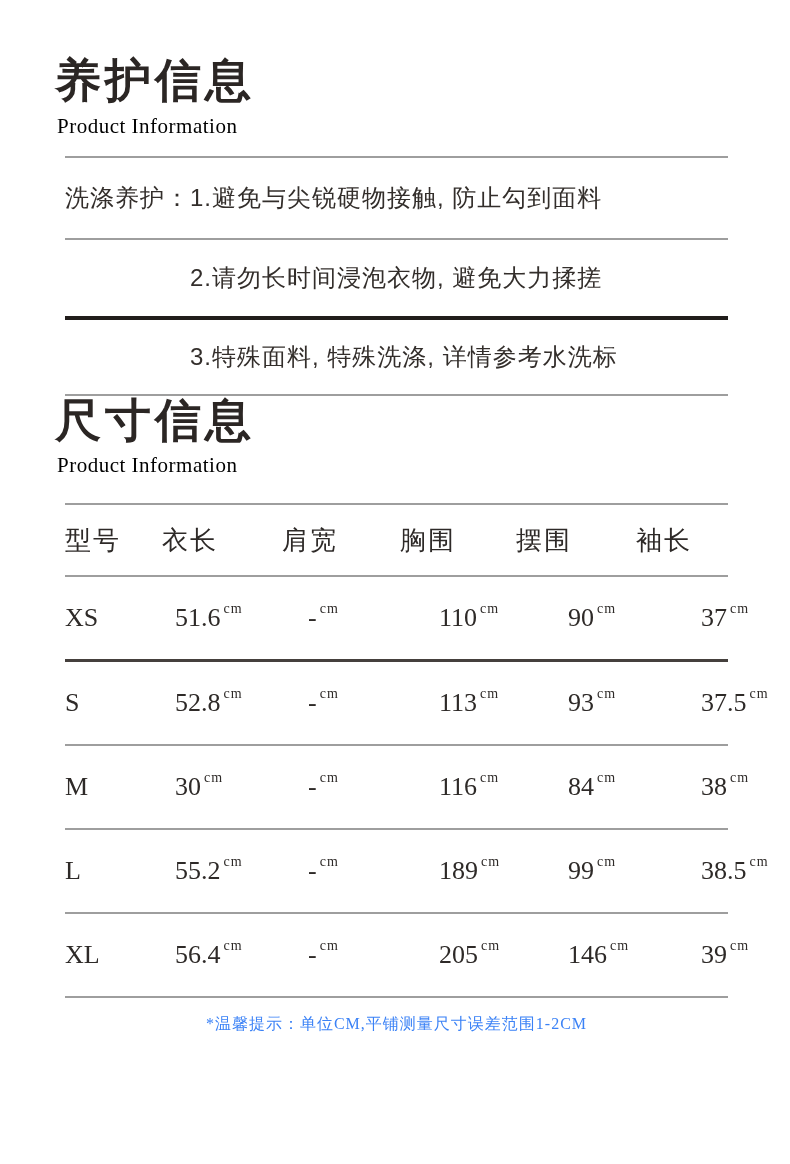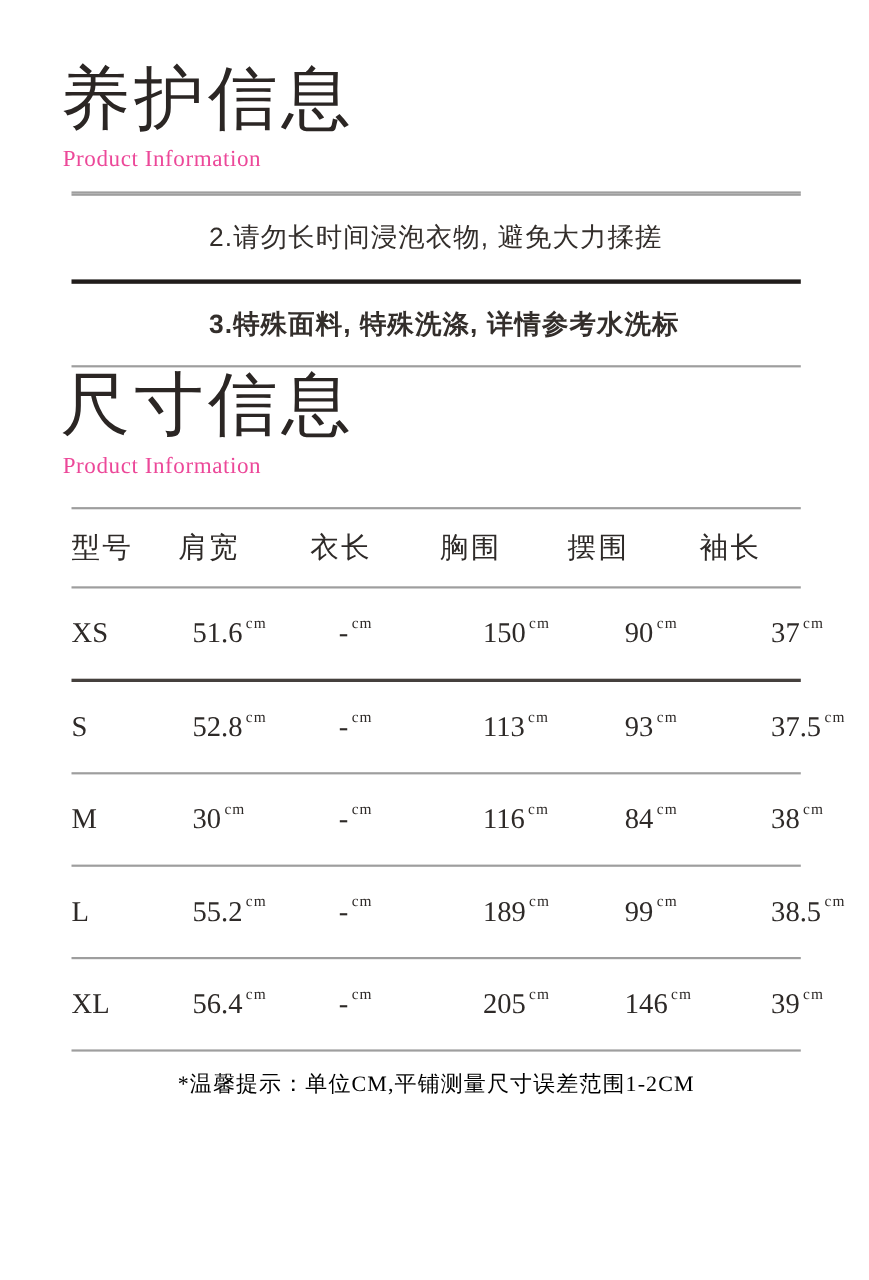--- a/index.html
+++ b/index.html
@@ -8,82 +8,86 @@
     background:#ffffff;
     font-family:"Liberation Serif", serif;
     color:#2e2a28;
     overflow:hidden;
   }
   .page { position:relative; width:790px; height:1164px; background:#fff; }
 
   
   .sec-title {
     margin:0 0 0 55px;
-    font-size:63px; font-weight:normal;
+    font-size:46px; font-weight:bold;
     letter-spacing:4px; line-height:1.1;
     color:#2b2624;
   }
   .sec-title.first { padding-top:56px; }
   .sec-title.second { }
   .sec-subtitle {
     margin:8px 0 0 57px;
     font-size:21px; letter-spacing:0.5px;
-    line-height:1.1; color:#ec4899;
+    line-height:1.1; color:#000000;
   }
 
   
   .inset { margin-left:65px; margin-right:62px; }   
   .rule { height:2px; background:#9e9e9e; }
   .rule.dark-thick { height:4px; background:#211d1b; }
   .rule.dark-mid { height:3px; background:#45403d; }
 
   
   .care-list { margin-top:18px; }
   .care-row {
     display:flex; align-items:center;
     font-family:"Liberation Sans", sans-serif;
     font-size:24px; letter-spacing:1px;
     color:#332e2b;
   }
   .care-row .care-label { width:125px; flex:0 0 125px; }
   .care-row.h1 { height:80px; }
   .care-row.h2 { height:76px; }
-  .care-row.h3 { height:74px;font-weight:bold; }
+  .care-row.h3 { height:74px; }
 
   
   .size-table { margin-top:26px; }
   .t-row {
     display:grid;
     grid-template-columns:97px 120px 118px 116px 120px 92px;
     align-items:center;
   }
   .t-row.head { height:70px; font-size:26px; letter-spacing:2px; }
   .t-row.data { height:82px; font-size:26px;gap:13px; }
   .t-cell { text-align:left; white-space:nowrap; }
   .unit {
     display:inline-block;
     font-size:14px; letter-spacing:1px;
     transform:translateY(-13px);
     margin-left:3px;
   }
 
   .footnote-wrap { margin-top:16px; text-align:center; }
-  .footnote { font-size:20px; letter-spacing:1px; color:#000000; }
+  .footnote { font-size:16px; letter-spacing:1px; color:#3b82f6; }
 </style>
 </head>
 <body>
 
 <div class="page">
 
   <h1 class="sec-title first">养护信息</h1>
   <div class="sec-subtitle">Product Information</div>
 
   <div class="care-list inset">
     <div class="rule"></div>
 
+    <div class="care-row h1">
+      <span class="care-label">洗涤养护：</span>
+      <span class="care-text">1.避免与尖锐硬物接触, 防止勾到面料</span>
+    </div>
     <div class="rule"></div>
 
     <div class="care-row h2">
       <span class="care-label"></span>
       <span class="care-text">2.请勿长时间浸泡衣物, 避免大力揉搓</span>
     </div>
     <div class="rule dark-thick"></div>
 
     <div class="care-row h3">
       <span class="care-label"></span>
@@ -93,33 +97,33 @@
   </div>
 
   <h1 class="sec-title second">尺寸信息</h1>
   <div class="sec-subtitle">Product Information</div>
 
   <div class="size-table inset">
     <div class="rule"></div>
 
     <div class="t-row head">
       <div class="t-cell">型号</div>
+      <div class="t-cell">衣长</div>
       <div class="t-cell">肩宽</div>
-      <div class="t-cell">衣长</div>
       <div class="t-cell">胸围</div>
       <div class="t-cell">摆围</div>
       <div class="t-cell">袖长</div>
     </div>
     <div class="rule"></div>
 
     <div class="t-row data">
       <div class="t-cell">XS</div>
       <div class="t-cell"><span>51.6</span><span class="unit">cm</span></div>
       <div class="t-cell"><span>-</span><span class="unit">cm</span></div>
-      <div class="t-cell"><span>150</span><span class="unit">cm</span></div>
+      <div class="t-cell"><span>110</span><span class="unit">cm</span></div>
       <div class="t-cell"><span>90</span><span class="unit">cm</span></div>
       <div class="t-cell"><span>37</span><span class="unit">cm</span></div>
     </div>
     <div class="rule dark-mid"></div>
 
     <div class="t-row data">
       <div class="t-cell">S</div>
       <div class="t-cell"><span>52.8</span><span class="unit">cm</span></div>
       <div class="t-cell"><span>-</span><span class="unit">cm</span></div>
       <div class="t-cell"><span>113</span><span class="unit">cm</span></div>

